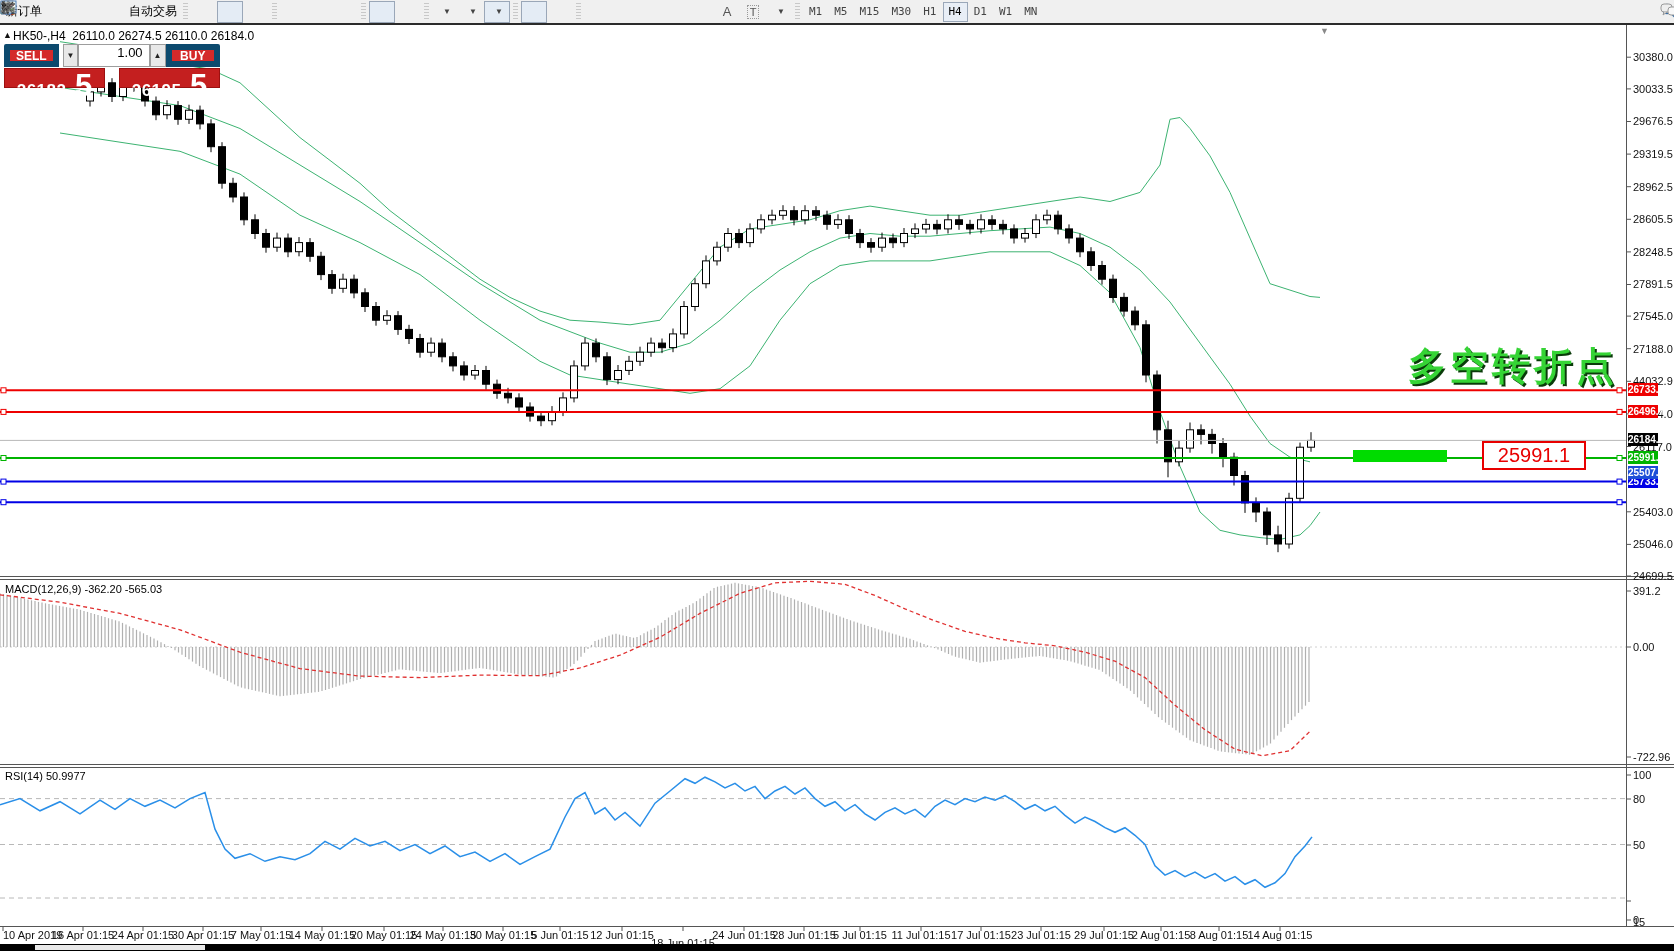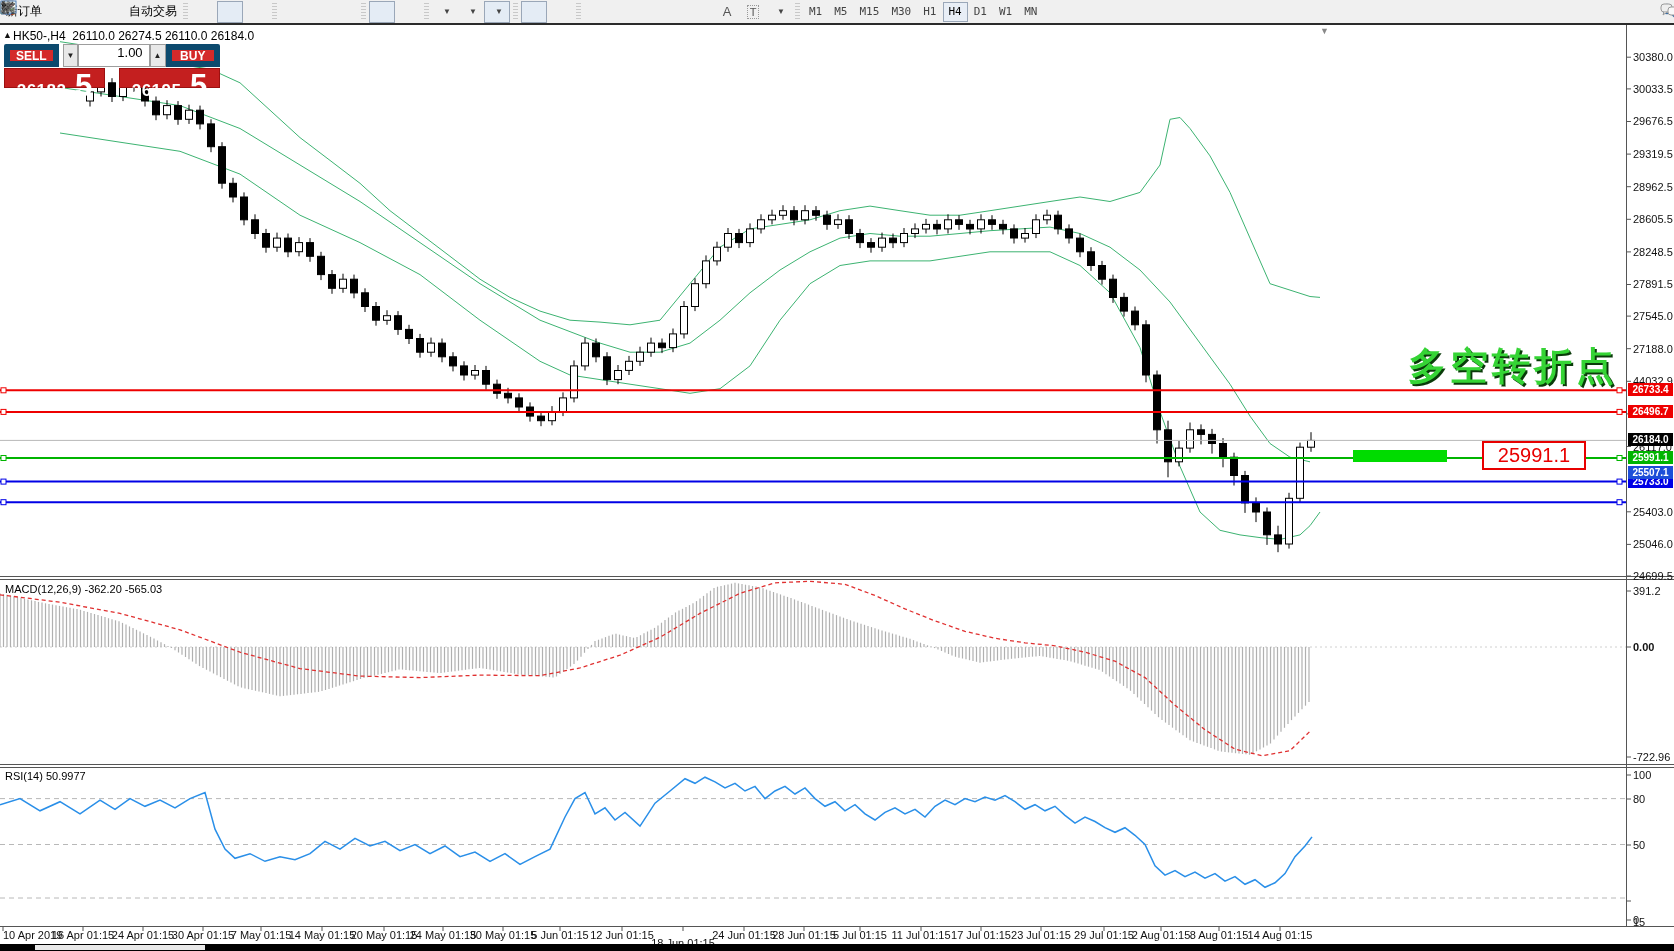--- a/index.html
+++ b/index.html
@@ -16,21 +16,21 @@
   .tfbtn{height:18px;padding:0 5px;font-size:11px;color:#444;border:1px solid transparent;
     display:flex;align-items:center;font-family:"DejaVu Sans Mono","Liberation Mono",monospace;}
   .tfbtn.active{border:1px solid #9aa7b8;background:#e8eef6;color:#000;}
   .dd{font-size:8px;color:#444;margin-left:1px;}
   #tb-right{position:absolute;right:6px;top:2px;display:flex;gap:8px;align-items:center;}
   
   .ic{display:inline-block;}
   
   #overlay{position:absolute;left:0;top:0;width:1674px;height:951px;z-index:5;}
   .axlbl{position:absolute;left:1633px;font-size:11px;color:#111;white-space:nowrap;}
-  .badge{position:absolute;left:1628px;width:45px;font-size:10px;font-weight:bold;
+  .badge{position:absolute;left:1628px;width:30px;font-size:10px;font-weight:bold;
     color:#fff;text-align:center;padding:1px 0;white-space:nowrap;z-index:3;}
   .datelbl{position:absolute;top:929px;font-size:11px;color:#111;white-space:nowrap;
     transform:translateX(-50%);}
   
   #hdr{position:absolute;left:13px;top:29px;font-size:12px;color:#000;z-index:6;}
   #hdr-collapse{position:absolute;left:3px;top:30px;font-size:9px;color:#111;z-index:7;}
   
   #panel{position:absolute;left:4px;top:44px;width:216px;z-index:8;
     font-family:"Liberation Sans",sans-serif;}
   #panel .row1{display:flex;height:23px;}
@@ -1040,21 +1040,21 @@
       <div class="axlbl" style="top: 505.753px;">25403.0</div>
       <div class="axlbl" style="top: 538.356px;">25046.0</div>
       <div class="axlbl" style="top: 570px;">24699.5</div>
       <div class="badge" style="top: 383.256px; background: rgb(238, 0, 0);">26733.4</div>
       <div class="badge" style="top: 404.872px; background: rgb(238, 0, 0);">26496.7</div>
       <div class="badge" style="top: 433.429px; background: rgb(0, 0, 0);">26184.0</div>
       <div class="badge" style="top: 451.046px; background: rgb(0, 180, 0);">25991.1</div>
       <div class="badge" style="top: 474.616px; background: rgb(0, 0, 230);">25733.0</div>
       <div class="badge" style="top: 466px; background: #1d4ed8;">25507.1</div>
       <div class="axlbl" style="top: 585px;">391.2</div>
-      <div class="axlbl" style="top: 641px; font-weight: bold;">0.00</div>
+      <div class="axlbl" style="top: 641px;">0.00</div>
       <div class="axlbl" style="top: 751px;">-722.96</div>
       <div class="axlbl" style="top: 769px;">100</div>
       <div class="axlbl" style="top: 793px;">80</div>
       <div class="axlbl" style="top: 839px;">50</div>
       <div class="axlbl" style="top: 895px; margin-top: 21px;">15</div>
       <div class="axlbl" style="top: 914px;">0</div>
     </div>
   <div id="date-axis">
       <div class="datelbl" style="left: 3px; transform: none;">10 Apr 2019</div>
       <div class="datelbl" style="left: 83px;">16 Apr 01:15</div>

